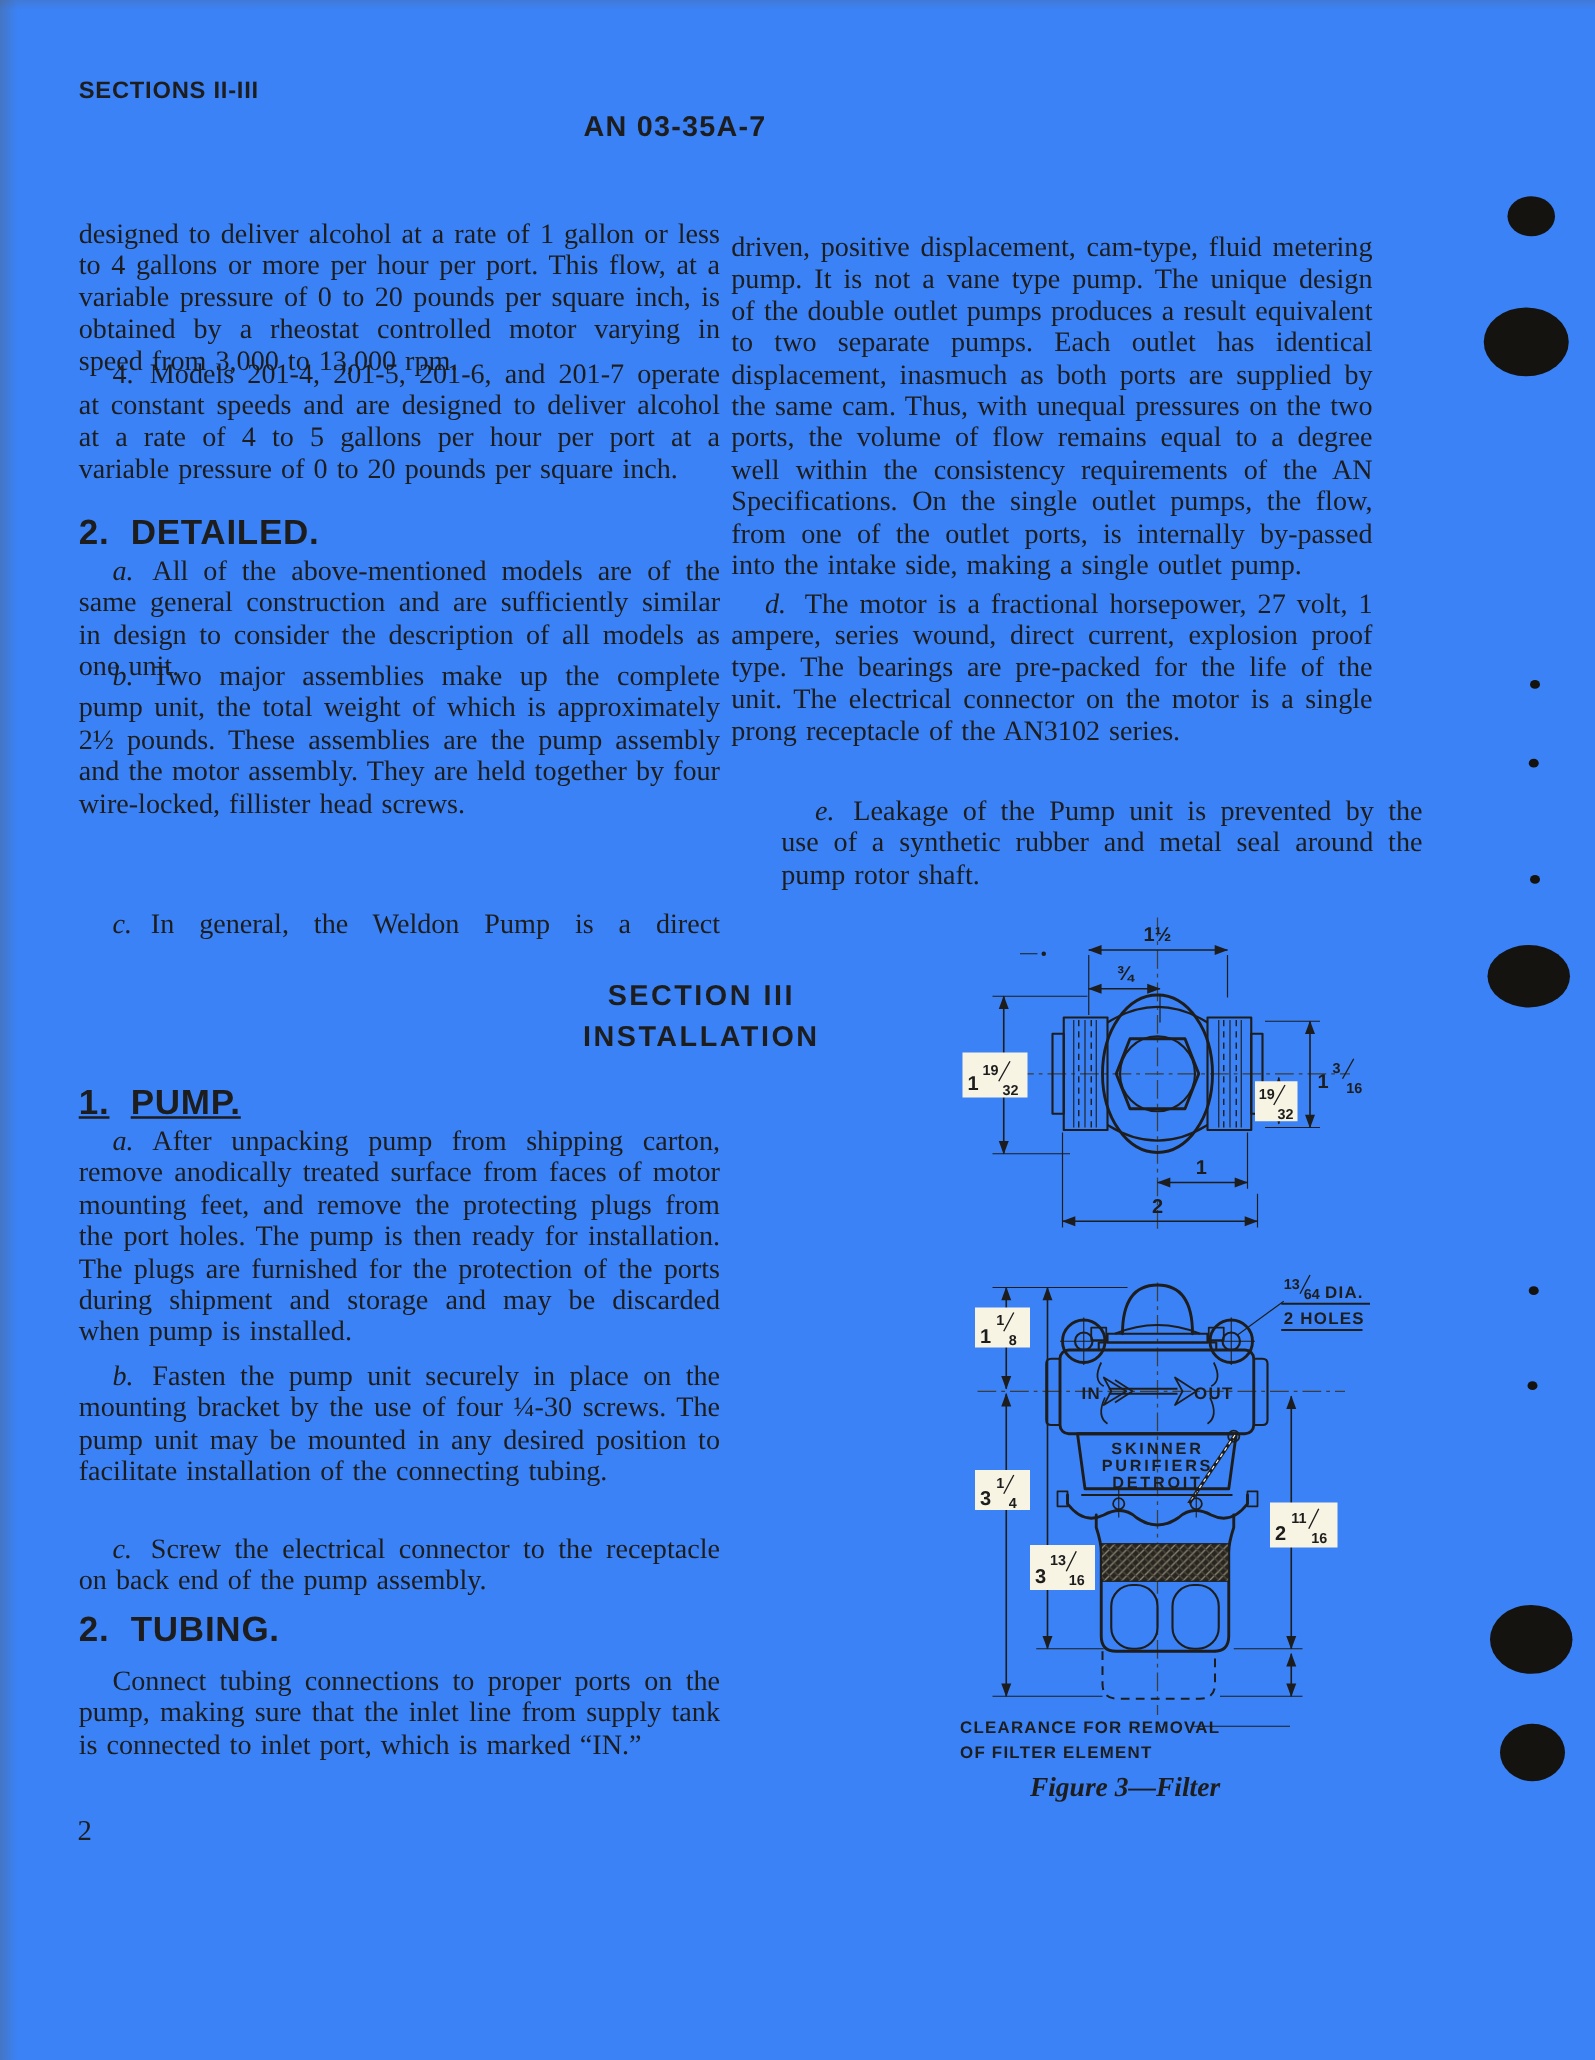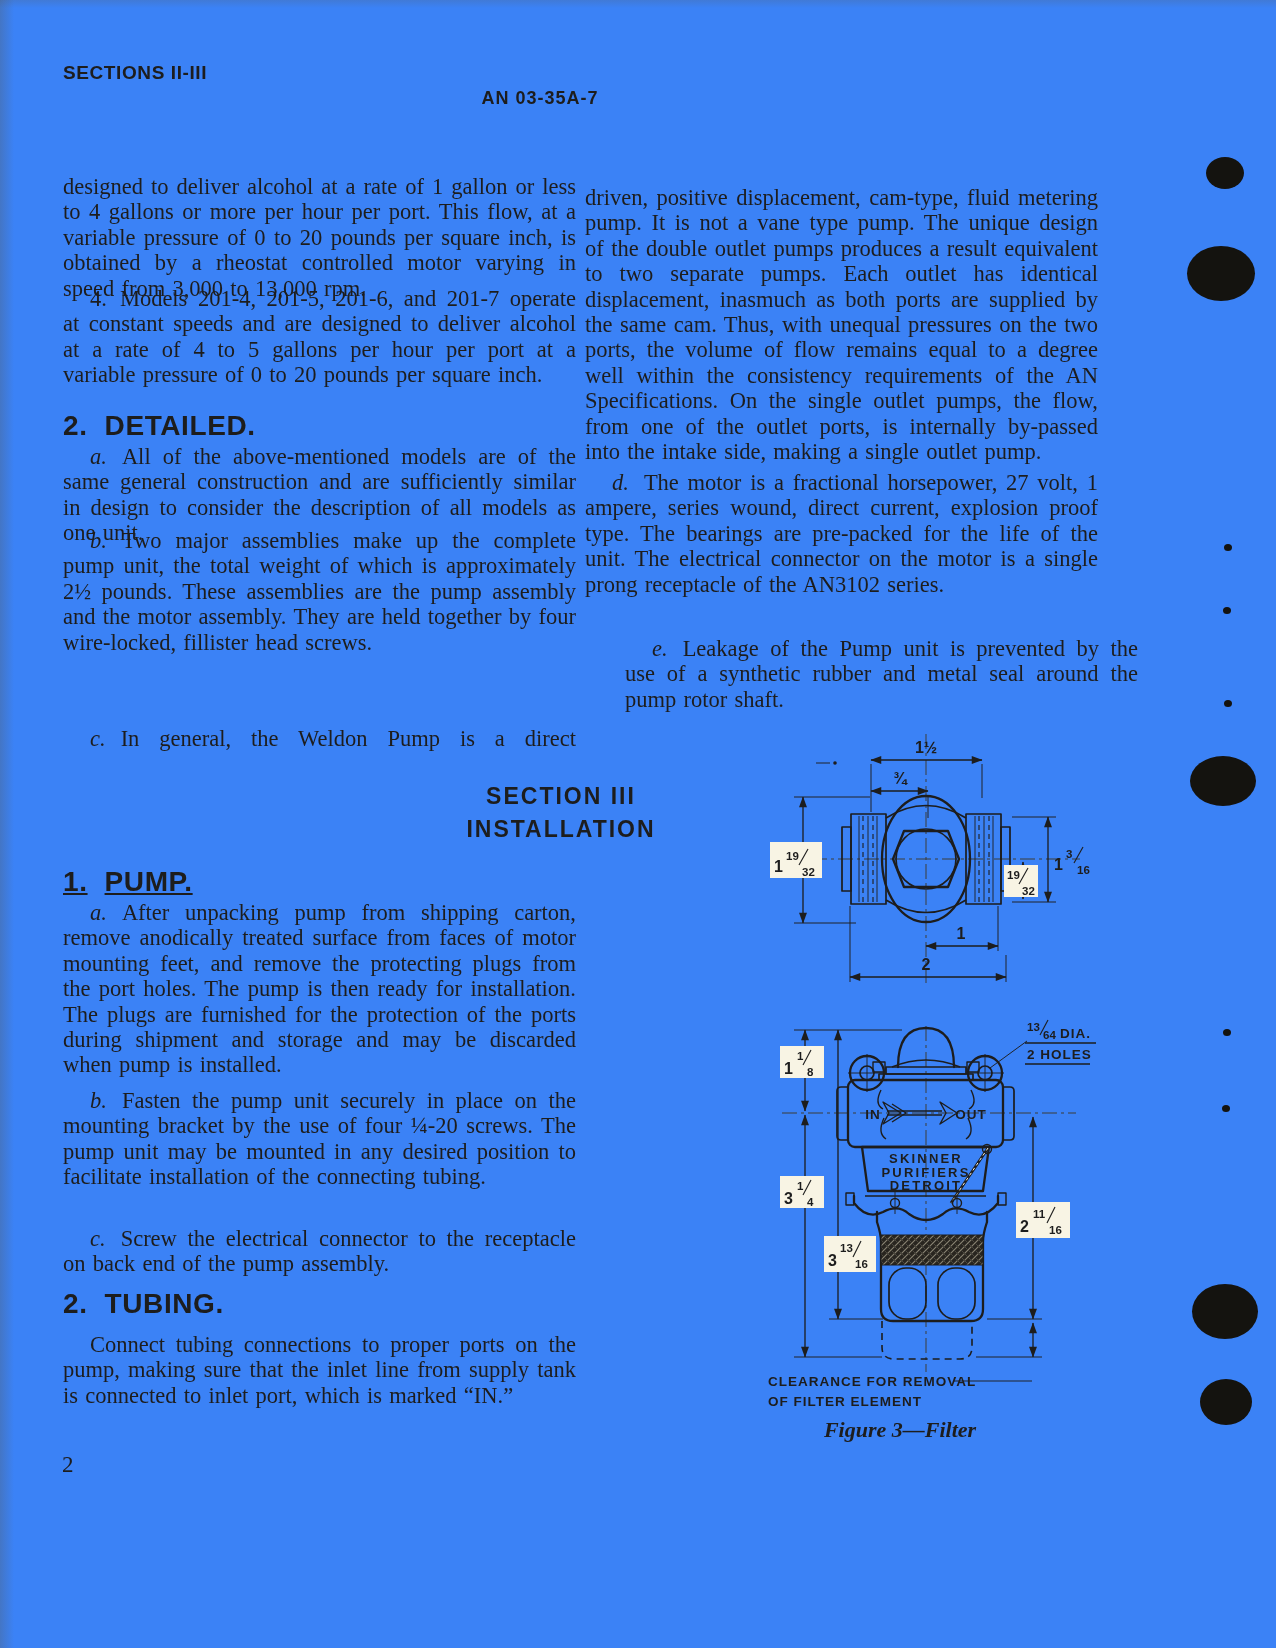--- a/index.html
+++ b/index.html
@@ -6,21 +6,21 @@
   .page{position:relative;width:1276px;height:1648px;background:#3b82f6;overflow:hidden;
         font-family:"Liberation Serif",serif;color:#1d1d1d;}
   .edge-shade{position:absolute;left:0;top:0;width:14px;height:100%;
         background:linear-gradient(90deg,rgba(90,85,70,.28),rgba(90,85,70,0));}
   .top-shade{position:absolute;left:0;top:0;width:100%;height:8px;
         background:linear-gradient(180deg,rgba(90,85,70,.18),rgba(90,85,70,0));}
 
   .hsans{position:absolute;font-family:"Liberation Sans",sans-serif;font-weight:bold;
          letter-spacing:.6px;white-space:nowrap;}
   .hdr-left{left:63px;top:62px;font-size:19px;}
-  .hdr-center{left:540px;top:88px;font-size:18px;transform:translateX(-50%);letter-spacing:1px;}
+  .hdr-center{left:540px;top:88px;font-size:23px;transform:translateX(-50%);letter-spacing:1px;}
 
   .para{position:absolute;width:513px;font-size:22.5px;line-height:25.4px;
         text-align:justify;word-spacing:1.6px;}
   .para.noindent{text-indent:0;}
   .para.indent{text-indent:27px;}
   .para.lastjust{text-align-last:justify;margin-top:40px;}
   .plabel{font-style:italic;margin-right:15px;}
   .pnum{margin-right:13px;}
 
   .subhead{font-size:28px;}
@@ -93,21 +93,21 @@
   <div class="hsans sechead" style="top:783px;">SECTION III</div>
   <div class="hsans sechead" style="top:816px;">INSTALLATION</div>
 
   <div class="hsans subhead" style="left:63px;top:866px;text-decoration:underline;">
     <span class="hnum">1.</span><span>PUMP.</span>
   </div>
   <div class="para indent" style="left:63px;top:900px;">
     <span class="plabel">a.</span><span>After unpacking pump from shipping carton, remove anodically treated surface from faces of motor mounting feet, and remove the protecting plugs from the port holes.  The pump is then ready for installation.  The plugs are furnished for the protection of the ports during shipment and storage and may be discarded when pump is installed.</span>
   </div>
   <div class="para indent" style="left:63px;top:1088px;">
-    <span class="plabel">b.</span><span>Fasten the pump unit securely in place on the mounting bracket by the use of four ¼-20 screws.  The pump unit may be mounted in any desired position to facilitate installation of the connecting tubing.</span>
+    <span class="plabel">b.</span><span>Fasten the pump unit securely in place on the mounting bracket by the use of four ¼-30 screws.  The pump unit may be mounted in any desired position to facilitate installation of the connecting tubing.</span>
   </div>
   <div class="para indent" style="left:63px;top:1226px;">
     <span class="plabel">c.</span><span>Screw the electrical connector to the receptacle on back end of the pump assembly.</span>
   </div>
   <div class="hsans subhead" style="left:63px;top:1288px;">
     <span class="hnum">2.</span><span>TUBING.</span>
   </div>
   <div class="para indent" style="left:63px;top:1332px;">
     <span>Connect tubing connections to proper ports on the pump, making sure that the inlet line from supply tank is connected to inlet port, which is marked “IN.”</span>
   </div>

